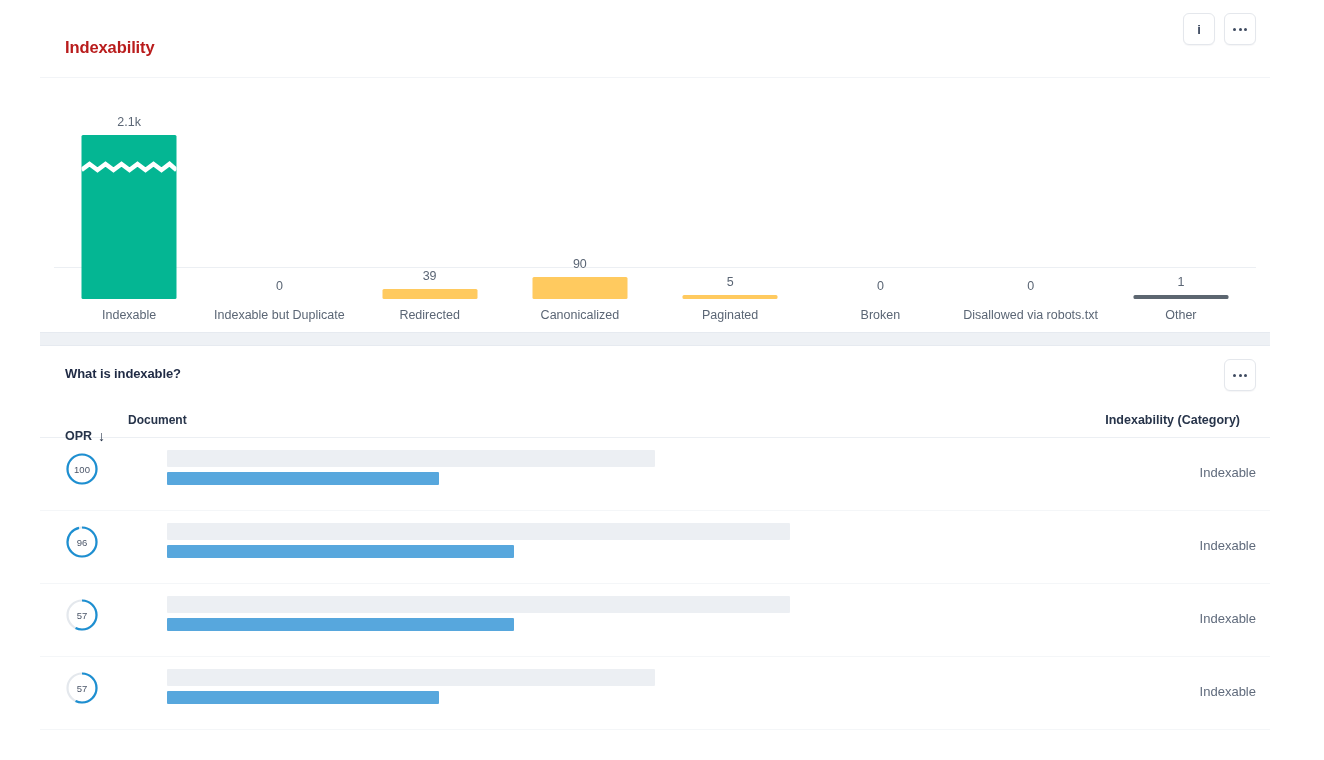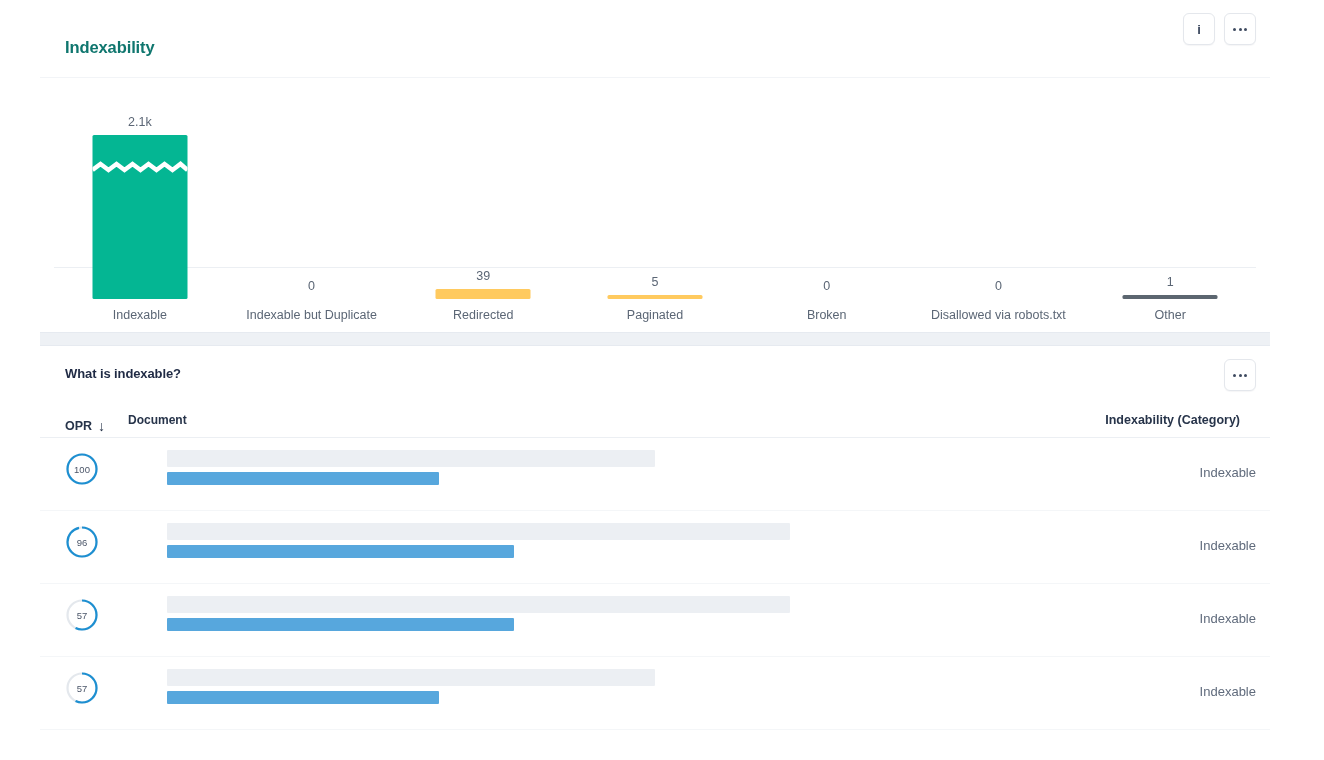--- a/index.html
+++ b/index.html
@@ -35,21 +35,21 @@
     height: 77px;
     border-bottom: 1px solid #f2f4f7;
   }
 
   .card-title {
     position: absolute;
     left: 25px;
     top: 38px;
     font-size: 16.5px;
     font-weight: bold;
-    color: #0f766e;
+    color: #b91c1c;
     letter-spacing: -0.1px;
     white-space: nowrap;
   }
 
   .head-actions {
     position: absolute;
     right: 14px;
     top: 13px;
     display: flex;
     gap: 9px;
@@ -196,21 +196,21 @@
   }
 
   .col-head {
     position: relative;
     height: 34px;
     border-bottom: 1px solid #eceff3;
   }
   .col-opr {
     position: absolute;
     left: 25px;
-    top: 16px;
+    top: 26px;
     font-size: 12.5px;
     font-weight: bold;
     color: #27344a;
     display: flex;
     align-items: flex-start;
     gap: 6px;
     cursor: pointer;
   }
   .sort-arrow {
     display: inline-block;
@@ -320,20 +320,25 @@
             <div class="bar-label">Indexable</div>
           </div>
           <div class="bar-col">
             <div class="bar-value" style="bottom: 71px; position: absolute;">0</div>
             <div class="bar-label">Indexable but Duplicate</div>
           </div>
           <div class="bar-col">
             <div class="bar-value" style="bottom: 81px; position: absolute;">39</div>
             <div class="bar-rect" style="width: 95px; height: 10px; background: rgb(255, 202, 95);"></div>
             <div class="bar-label">Redirected</div>
+          </div>
+          <div class="bar-col">
+            <div class="bar-value" style="bottom: 93px; position: absolute;">90</div>
+            <div class="bar-rect" style="width: 95px; height: 22px; background: rgb(255, 202, 95);"></div>
+            <div class="bar-label">Canonicalized</div>
           </div>
           <div class="bar-col">
             <div class="bar-value" style="bottom: 75px; position: absolute;">5</div>
             <div class="bar-rect" style="width: 95px; height: 4px; background: rgb(255, 202, 95);"></div>
             <div class="bar-label">Paginated</div>
           </div>
           <div class="bar-col">
             <div class="bar-value" style="bottom: 71px; position: absolute;">0</div>
             <div class="bar-label">Broken</div>
           </div>

